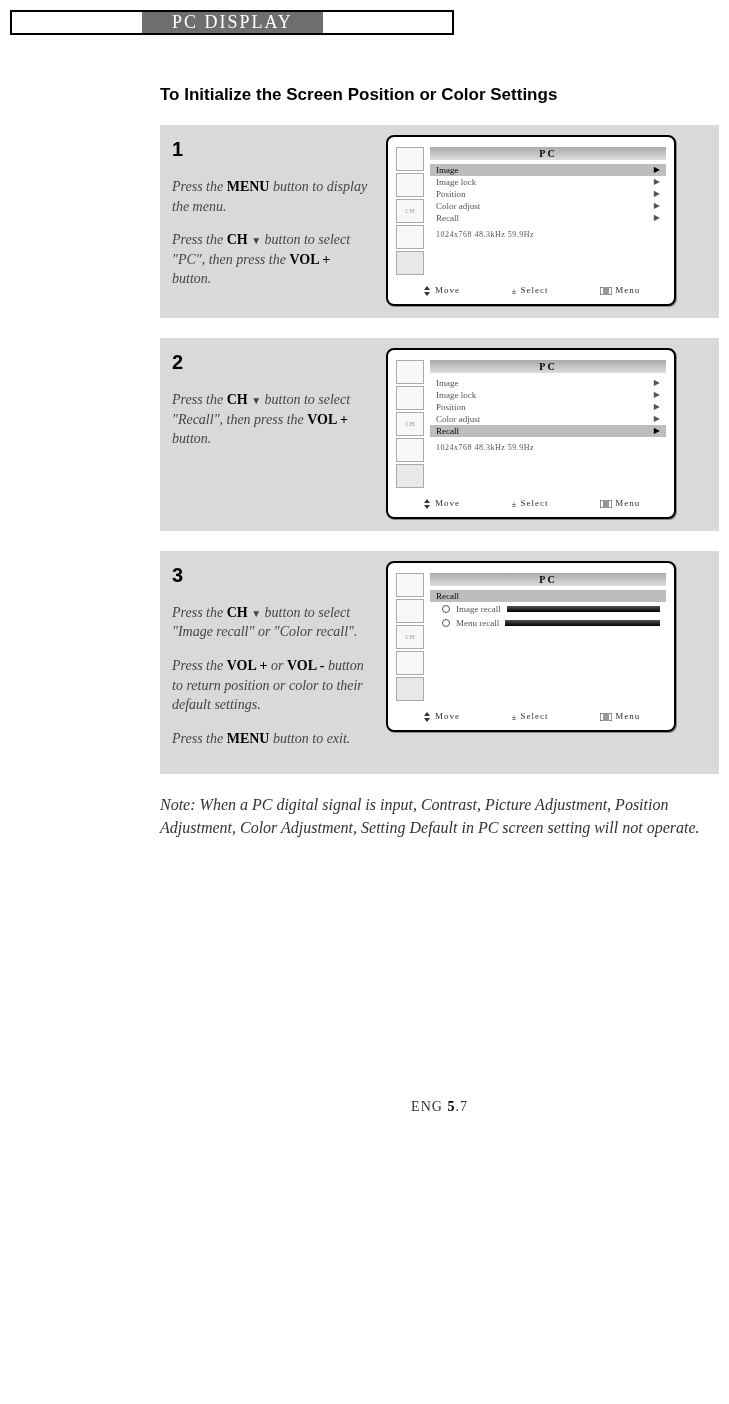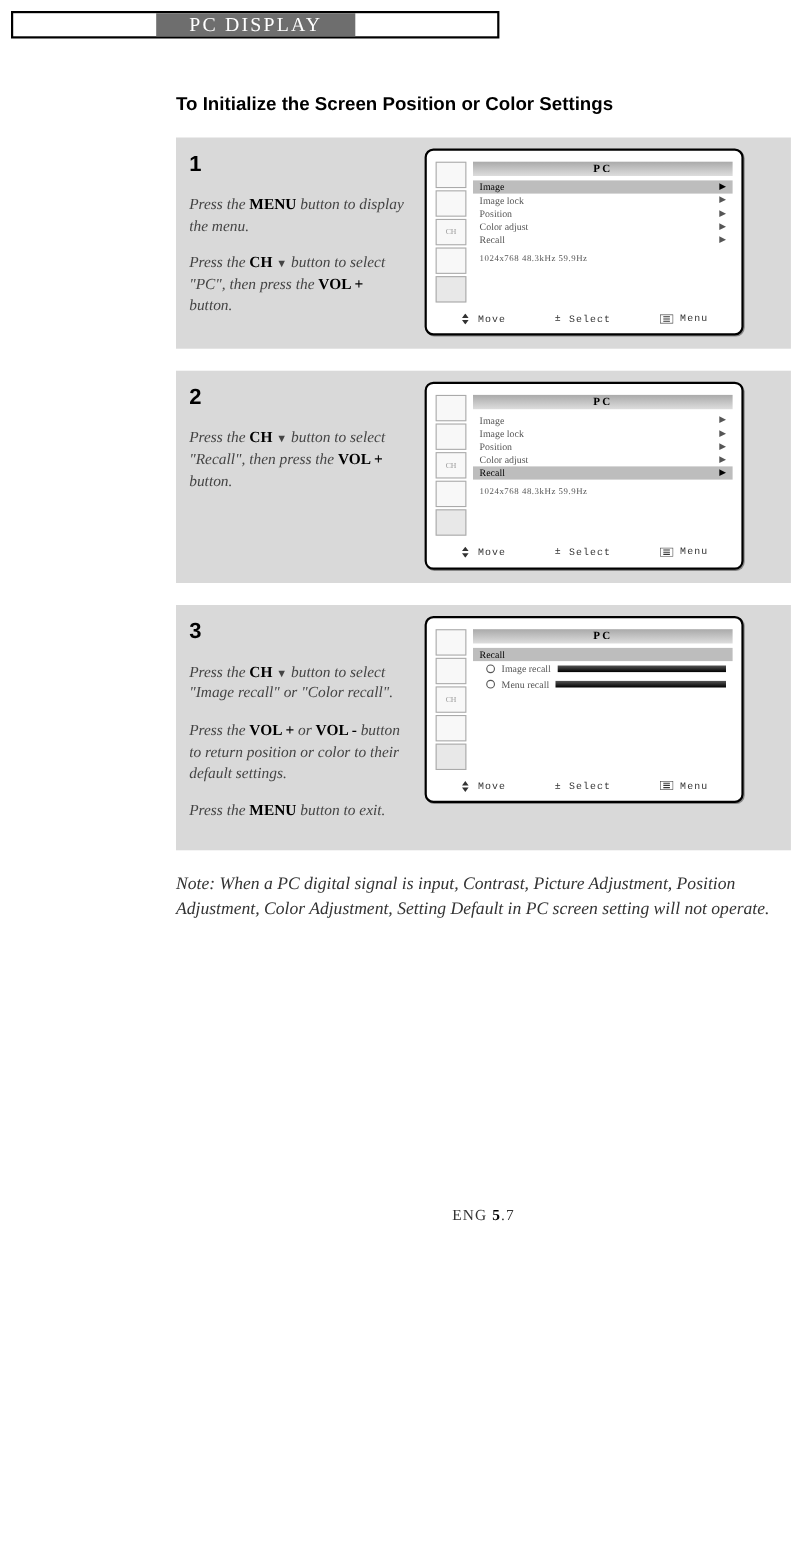--- a/index.html
+++ b/index.html
@@ -128,21 +128,20 @@
   padding: 6px;
   letter-spacing: 0.5px;
 }
 .osd-bottom {
   font-size: 9px;
   color: #333;
   display: flex;
   justify-content: space-around;
   margin-top: 8px;
   letter-spacing: 1px;
-  font-family: Liberation Mono, monospace;
 }
 .osd-bottom span svg, .osd-bottom .sym {
   vertical-align: middle;
 }
 .recall-row {
   font-size: 9px;
   color: #555;
   padding: 2px 6px 2px 12px;
   display: flex;
   align-items: center;

